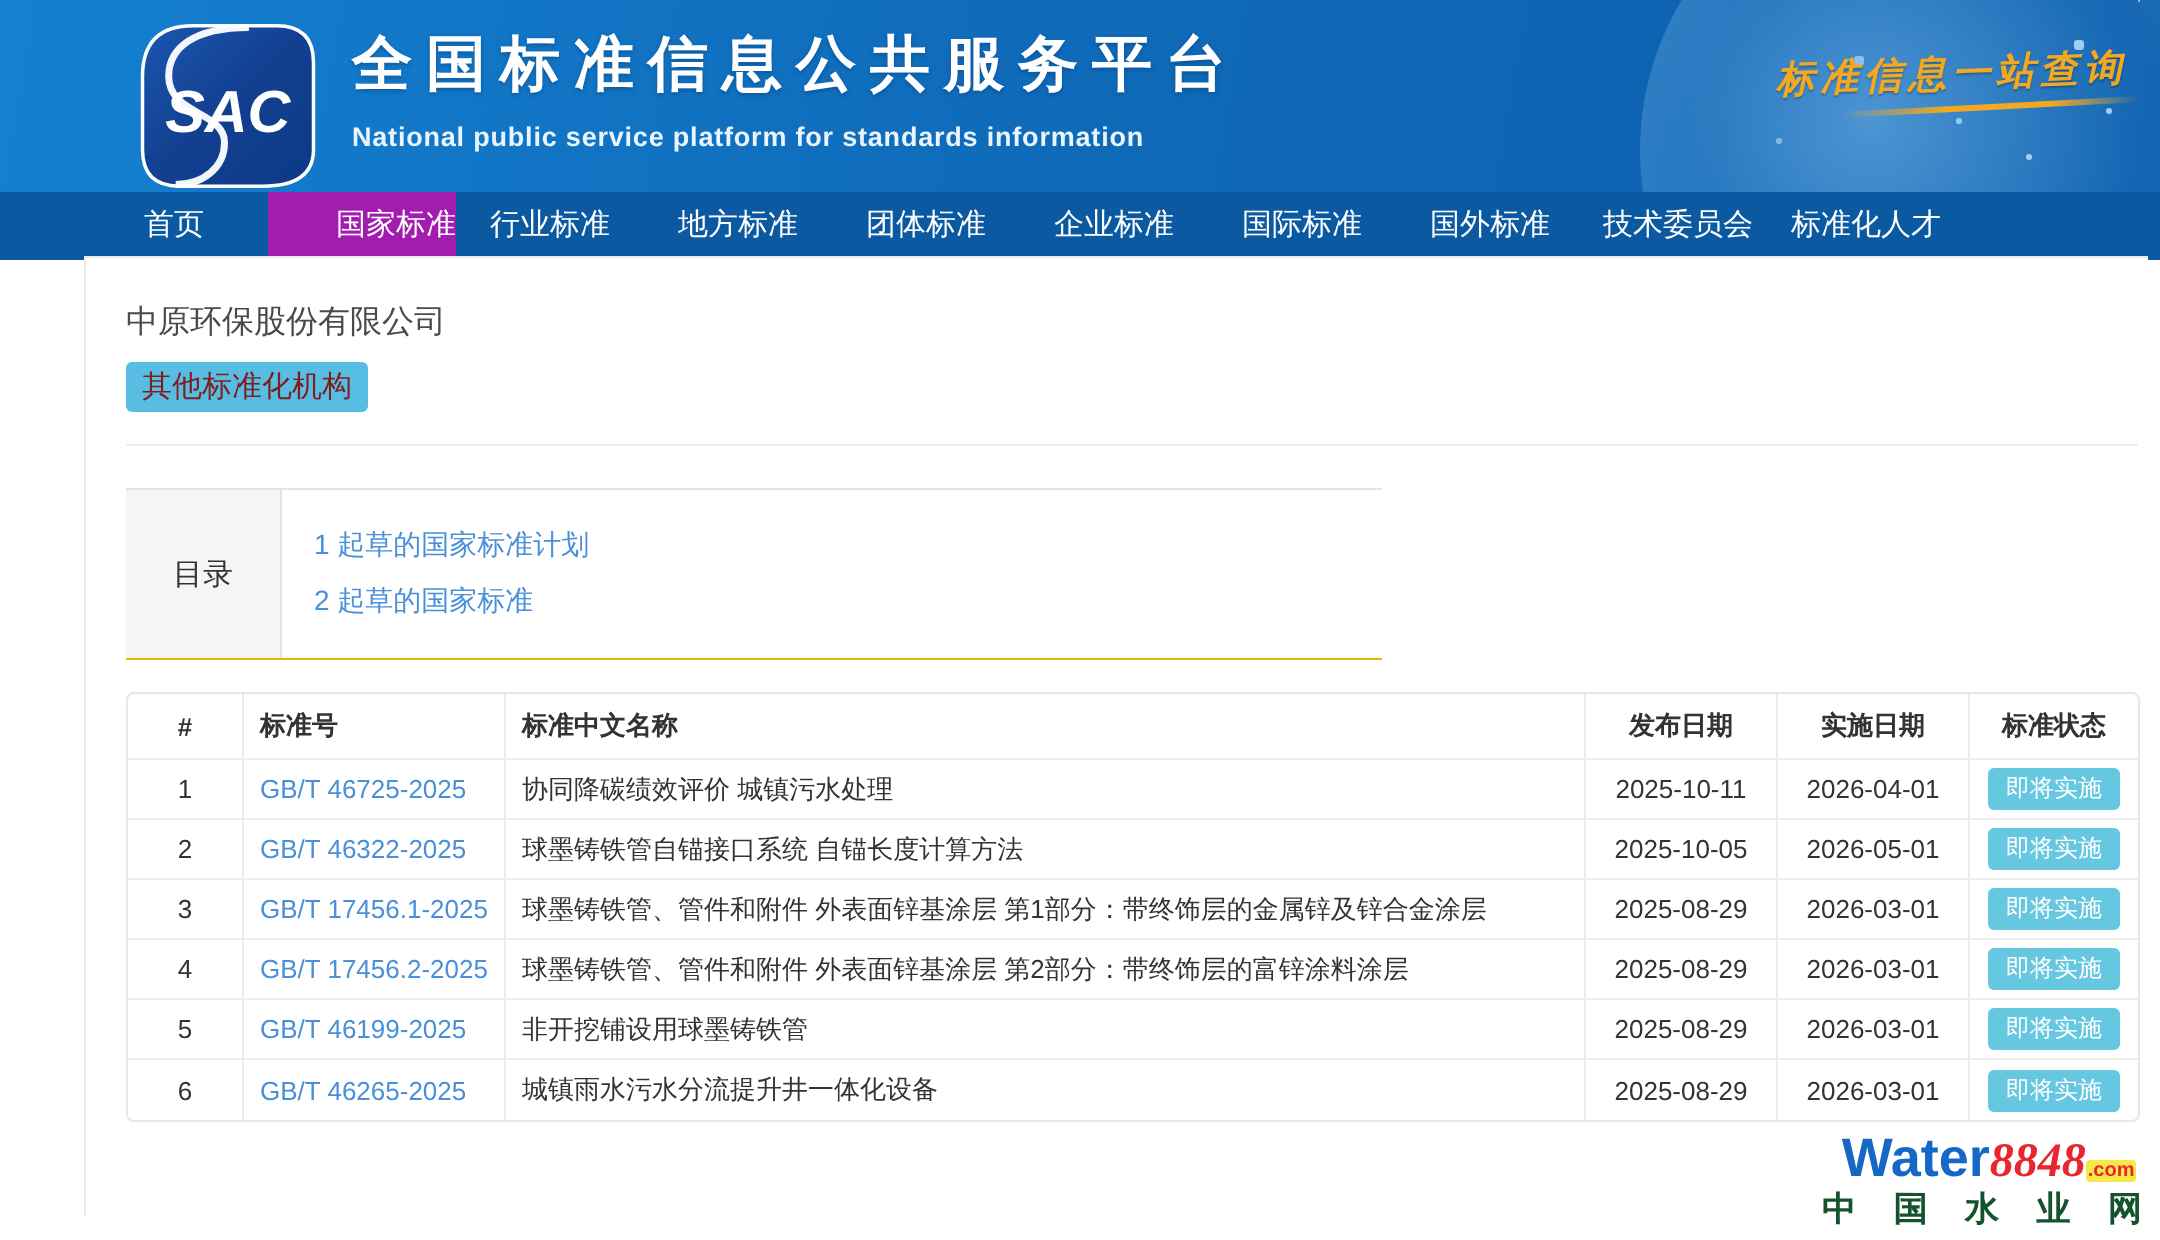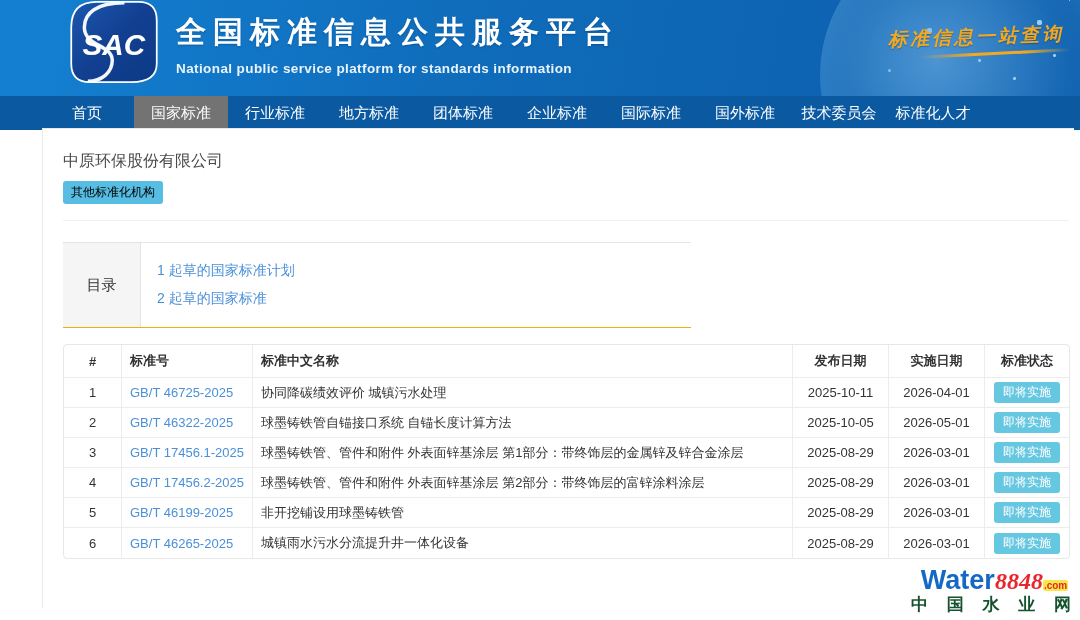--- a/index.html
+++ b/index.html
@@ -12,47 +12,47 @@
             overflow:hidden; }
   .globe { position:absolute; right:-30px; top:-70px; width:290px; height:290px;
            border-radius:50%;
            background:radial-gradient(circle at 40% 45%, rgba(140,200,245,.50), rgba(60,140,210,.22) 55%, rgba(20,100,180,0) 72%);
            box-shadow:inset 0 0 40px rgba(160,210,250,.25); }
   .globe-dots { position:absolute; right:10px; top:0; width:1px; height:1px; border-radius:50%;
            background:rgba(190,230,255,.9);
            box-shadow:-30px 22px 0 2px rgba(190,230,255,.8), -90px 60px 0 1px rgba(190,230,255,.7),
                       -140px 30px 0 2px rgba(190,230,255,.6), -55px 78px 0 1px rgba(190,230,255,.8),
                       -180px 70px 0 1px rgba(190,230,255,.55), -15px 55px 0 1px rgba(190,230,255,.8); }
-  .logo { position:absolute; left:70px; top:1px; width:88px; height:82px; }
+  .logo { position:absolute; left:70px; top:12px; width:88px; height:82px; }
   .header-titles { position:absolute; left:176px; top:12px; color:#fff; }
   .header-title { font-size:30px; font-weight:bold; letter-spacing:7px; white-space:nowrap;
                   text-shadow:0 1px 2px rgba(0,40,90,.35); }
   .header-subtitle { margin-top:8px; font-size:13.5px; font-weight:bold; letter-spacing:.4px;
                      color:#eaf4fd; white-space:nowrap; }
   .slogan { position:absolute; right:16px; top:24px; color:#f3a821; font-size:19px;
             font-weight:bold; font-style:italic; letter-spacing:3px; white-space:nowrap;
             text-shadow:0 1px 1px rgba(0,0,0,.25); transform:rotate(-2deg); }
   .slogan-line { position:absolute; right:10px; top:52px; width:150px; height:3px;
                  background:linear-gradient(90deg, rgba(243,168,33,0), #f3a821 35%, #f3a821 70%, rgba(243,168,33,0));
                  transform:rotate(-3deg); border-radius:2px; }
 
   
   .nav { height:34px; background:#0b59a1; display:flex; padding-left:40px; }
   .nav-item { width:94px; line-height:34px; text-align:center; color:#fff; font-size:15px;
               cursor:pointer; white-space:nowrap; }
-  .nav-item.active { background:#737373; }
+  .nav-item.active { background:#a21caf;text-align:right; }
 
   
   .card { position:absolute; left:42px; top:128px; width:1032px; height:480px;
           background:#fff; border-left:1px solid #e9e9e9; border-top:1px solid #e9e9e9; }
   .card-inner { padding:22px 4px 0 20px; }
 
   .company-name { font-size:16px; color:#4a4a4a; }
-  .company-tag { display:inline-block; margin-top:9px; background:#57bde3; color:#000000;
-                 font-size:12px; padding:3px 8px; border-radius:3px; }
+  .company-tag { display:inline-block; margin-top:9px; background:#57bde3; color:#7f1d1d;
+                 font-size:15px; padding:3px 8px; border-radius:3px; }
   .company-divider { margin-top:16px; border-bottom:1px solid #efefef; width:1006px; }
 
   .toc { display:flex; margin-top:21px; width:628px;
          border-top:1px solid #e4e4e4; border-bottom:1px solid #eab308; }
   .toc-label { width:78px; min-height:84px; background:#f5f5f5; border-right:1px solid #e4e4e4;
                display:flex; align-items:center; justify-content:center;
                font-size:15px; color:#333; }
   .toc-links { padding:13px 0 10px 16px; }
   .toc-link { display:block; color:#4a90d9; font-size:14px; line-height:28px;
               text-decoration:none; cursor:pointer; }

